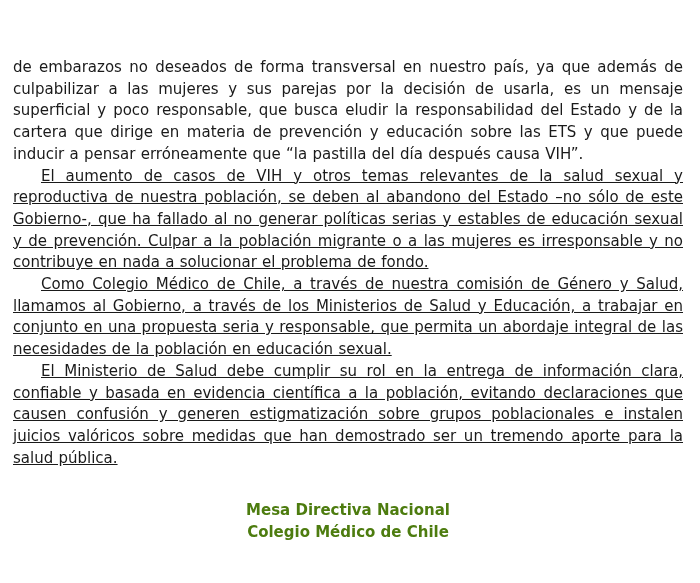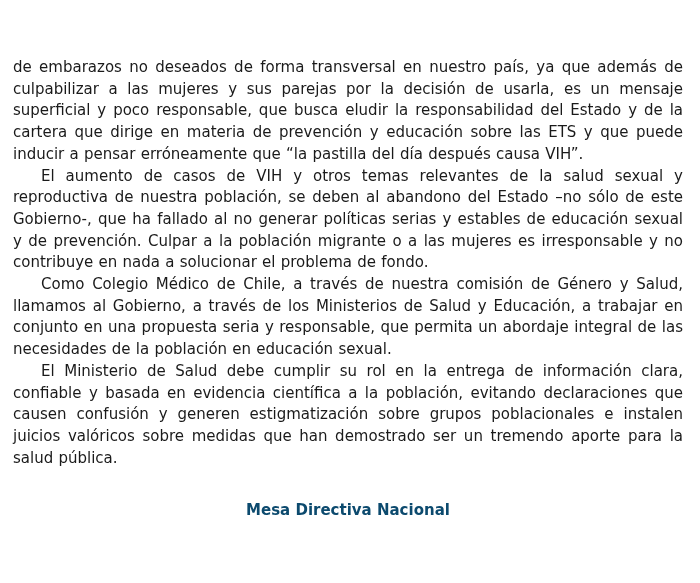--- a/index.html
+++ b/index.html
@@ -21,36 +21,38 @@
       overflow: hidden;
     }
     .para {
       margin: 0;
       text-align: justify;
       text-justify: inter-word;
       word-spacing: 0.5px;
     }
     .para.indent {
       text-indent: 28px;
+      text-decoration: underline;
     }
     .signature {
       margin-top: 30px;
       text-align: center;
       font-weight: bold;
       font-size: 15px;
       line-height: 22px;
-      color: #0c4a6e;
+      color: #4d7c0f;
     }
   </style>
 </head>
 <body>
 
 <div class="page">
   <div class="letter-body">
     <p class="para">de embarazos no deseados de forma transversal en nuestro país, ya que además de culpabilizar a las mujeres y sus parejas por la decisión de usarla, es un mensaje superficial y poco responsable, que busca eludir la responsabilidad del Estado y de la cartera que dirige en materia de prevención y educación sobre las ETS y que puede inducir a pensar erróneamente que “la pastilla del día después causa VIH”.</p>
     <p class="para indent">El aumento de casos de VIH y otros temas relevantes de la salud sexual y reproductiva de nuestra población, se deben al abandono del Estado –no sólo de este Gobierno-, que ha fallado al no generar políticas serias y estables de educación sexual y de prevención. Culpar a la población migrante o a las mujeres es irresponsable y no contribuye en nada a solucionar el problema de fondo.</p>
     <p class="para indent">Como Colegio Médico de Chile, a través de nuestra comisión de Género y Salud, llamamos al Gobierno, a través de los Ministerios de Salud y Educación, a trabajar en conjunto en una propuesta seria y responsable, que permita un abordaje integral de las necesidades de la población en educación sexual.</p>
     <p class="para indent">El Ministerio de Salud debe cumplir su rol en la entrega de información clara, confiable y basada en evidencia científica a la población, evitando declaraciones que causen confusión y generen estigmatización sobre grupos poblacionales e instalen juicios valóricos sobre medidas que han demostrado ser un tremendo aporte para la salud pública.</p>
     <div class="signature">
       <div>Mesa Directiva Nacional</div>
+      <div>Colegio Médico de Chile</div>
     </div>
   </div>
 </div>
 
 </body></html>

